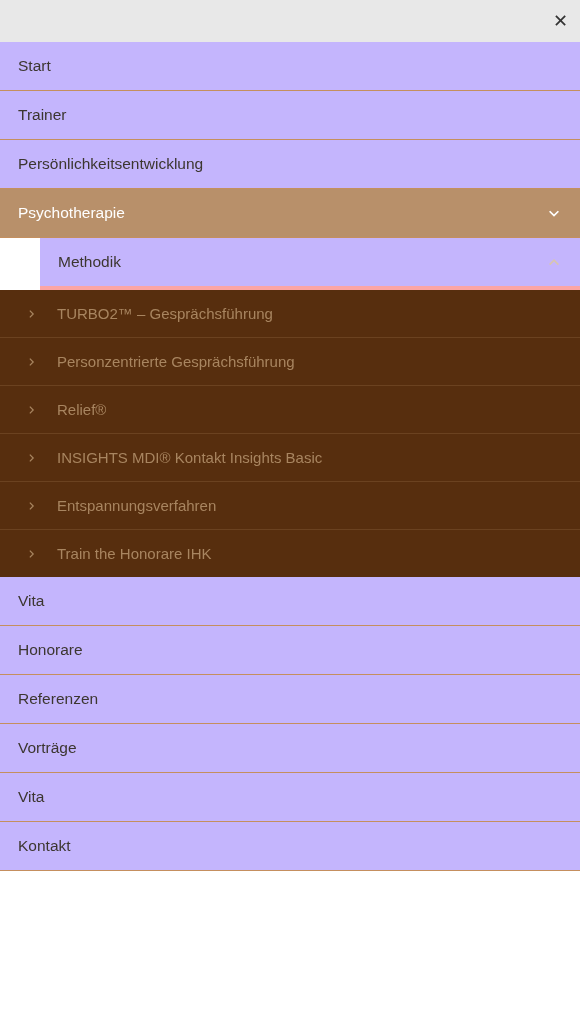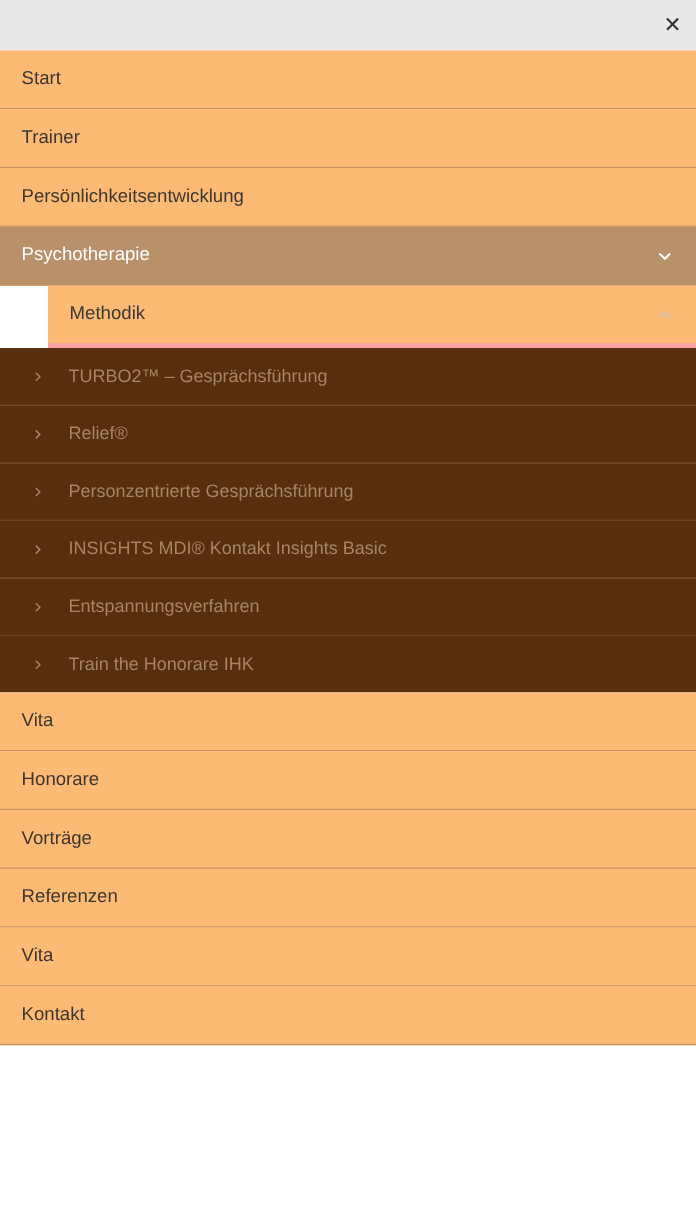--- a/index.html
+++ b/index.html
@@ -58,21 +58,21 @@
     .nav { list-style: none; }
     .nav-item {
       display: flex;
       align-items: center;
       justify-content: space-between;
       padding: 15px 18px;
       border-bottom: 1px solid #c58f5e;
       color: #3c3630;
       font-size: 15.5px;
       cursor: pointer;
-      background: #fdba74;
+      background: #c4b5fd;
     }
     .nav-item.active {
       background: #b8906a;
       color: #fff;
       text-align: center;
     }
     .nav-item.expanded-parent {
       border-bottom: 4px solid #fca5a5;
       margin-left: 40px;
     }
@@ -152,36 +152,36 @@
             </svg>
         </span>
         <span>TURBO2™ – Gesprächsführung</span>
       </li>
       <li class="subnav-item">
         <span class="sub-chevron">
           <svg viewBox="0 0 8 12" stroke-width="1.5">
               <polyline points="2,2 6,6 2,10"></polyline>
             </svg>
         </span>
+        <span>Personzentrierte Gesprächsführung</span>
+      </li>
+      <li class="subnav-item">
+        <span class="sub-chevron">
+          <svg viewBox="0 0 8 12" stroke-width="1.5">
+              <polyline points="2,2 6,6 2,10"></polyline>
+            </svg>
+        </span>
         <span>Relief®</span>
       </li>
       <li class="subnav-item">
         <span class="sub-chevron">
           <svg viewBox="0 0 8 12" stroke-width="1.5">
               <polyline points="2,2 6,6 2,10"></polyline>
             </svg>
         </span>
-        <span>Personzentrierte Gesprächsführung</span>
-      </li>
-      <li class="subnav-item">
-        <span class="sub-chevron">
-          <svg viewBox="0 0 8 12" stroke-width="1.5">
-              <polyline points="2,2 6,6 2,10"></polyline>
-            </svg>
-        </span>
         <span>INSIGHTS MDI® Kontakt Insights Basic</span>
       </li>
       <li class="subnav-item">
         <span class="sub-chevron">
           <svg viewBox="0 0 8 12" stroke-width="1.5">
               <polyline points="2,2 6,6 2,10"></polyline>
             </svg>
         </span>
         <span>Entspannungsverfahren</span>
       </li>
@@ -195,24 +195,24 @@
       </li>
     </ul>
 
     <li class="nav-item">
       <span>Vita</span>
     </li>
     <li class="nav-item">
       <span>Honorare</span>
     </li>
     <li class="nav-item">
+      <span>Referenzen</span>
+    </li>
+    <li class="nav-item">
       <span>Vorträge</span>
-    </li>
-    <li class="nav-item">
-      <span>Referenzen</span>
     </li>
     <li class="nav-item">
       <span>Vita</span>
     </li>
     <li class="nav-item">
       <span>Kontakt</span>
     </li>
   </ul>
   <div class="spacer"></div>
 </div>

